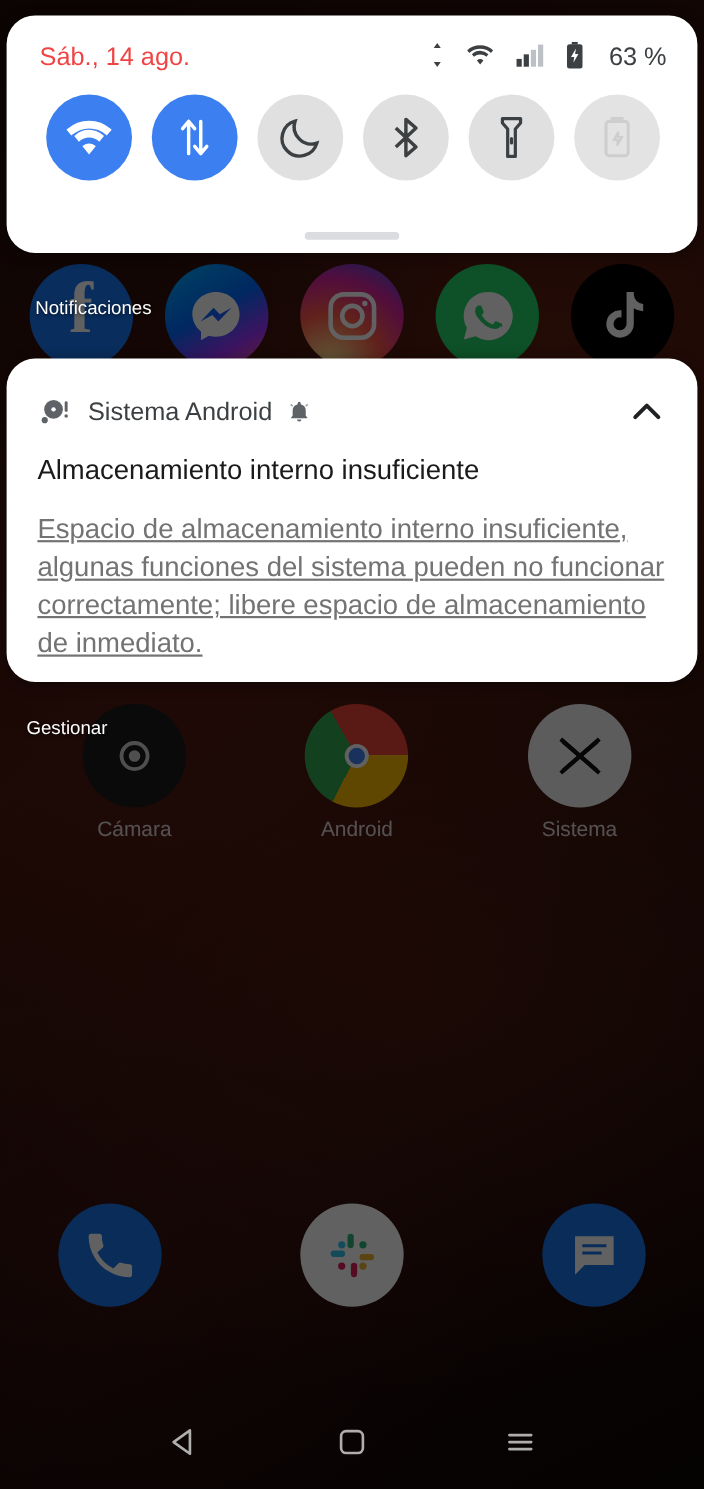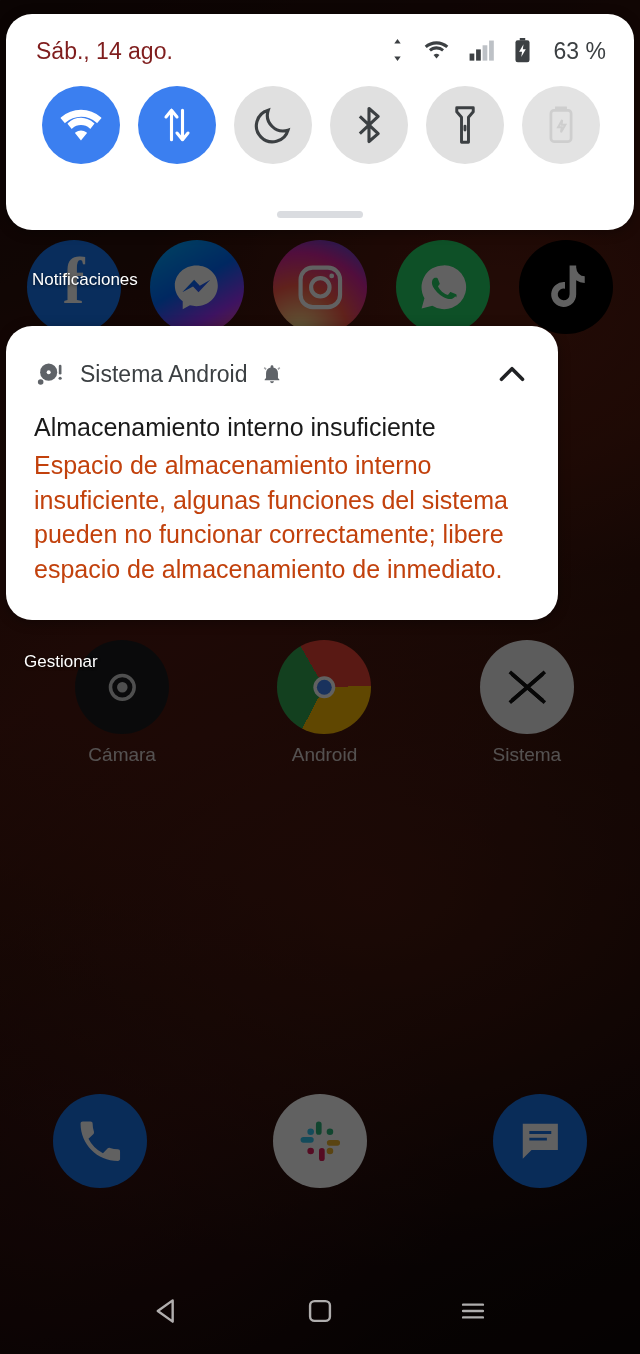--- a/index.html
+++ b/index.html
@@ -82,21 +82,21 @@
     width: 628px; height: 216px;
     background: #fff;
     border-radius: 26px;
     box-shadow: 0 2px 12px rgba(0,0,0,0.35);
   }
   #status-bar {
     display: flex; align-items: center; justify-content: space-between;
     padding: 16px 28px 0 30px;
     height: 58px;
   }
-  #status-date { font-size: 23px; color: #7f1d1d; }
+  #status-date { font-size: 23px; color: #ef4444; }
   #status-icons { display: flex; align-items: flex-start; gap: 19px; }
   #battery-pct { font-size: 23px; color: #3c4043; margin-left: 4px; }
 
   #qs-tiles {
     display: flex; justify-content: space-between;
     padding: 14px 34px 0 36px;
   }
   .tile {
     width: 78px; height: 78px; border-radius: 50%;
     display: flex; align-items: center; justify-content: center;
@@ -119,37 +119,38 @@
     position: absolute; left: 32px;
     font-size: 17px; font-weight: normal; color: #fff;
     text-shadow: 0 1px 3px rgba(0,0,0,0.6);
   }
   #notif-label  { top: 270px; }
   #manage-label { top: 652px; left: 24px; }
 
   
   #notif-card {
     position: absolute; left: 6px; top: 326px;
-    width: 552px; height: 294px;
+    width: 628px; height: 294px;
     background: #fff; border-radius: 26px;
     box-shadow: 0 2px 12px rgba(0,0,0,0.35);
     padding: 26px 28px 0 28px;
   }
   #notif-header { display: flex; align-items: center; height: 44px; }
   #notif-app-icon { width: 32px; height: 32px; margin-right: 14px; flex: none; }
   #notif-app-name { font-size: 23px; color: #3c4043; }
   #notif-silent-icon { width: 22px; height: 22px; margin-left: 14px; }
   #notif-expand { margin-left: auto; width: 36px; height: 36px; }
   #notif-title {
     font-size: 25px; font-weight: normal; color: #1a1a1a;
     margin-top: 16px; line-height: 1.2;
   }
   #notif-body {
-    font-size: 25px; color: #c2410c; line-height: 1.38;
-    margin-top: 6px;
+    font-size: 25px; color: #737373; line-height: 1.38;
+    margin-top: 22px;
+    text-decoration: underline;
   }
 
   
   #nav-bar {
     position: absolute; left: 0; bottom: 0;
     width: 640px; height: 86px;
     display: flex; align-items: center; justify-content: space-around;
     padding: 0 90px;
   }
   .nav-btn { width: 52px; height: 52px; display: flex; align-items: center; justify-content: center; }

